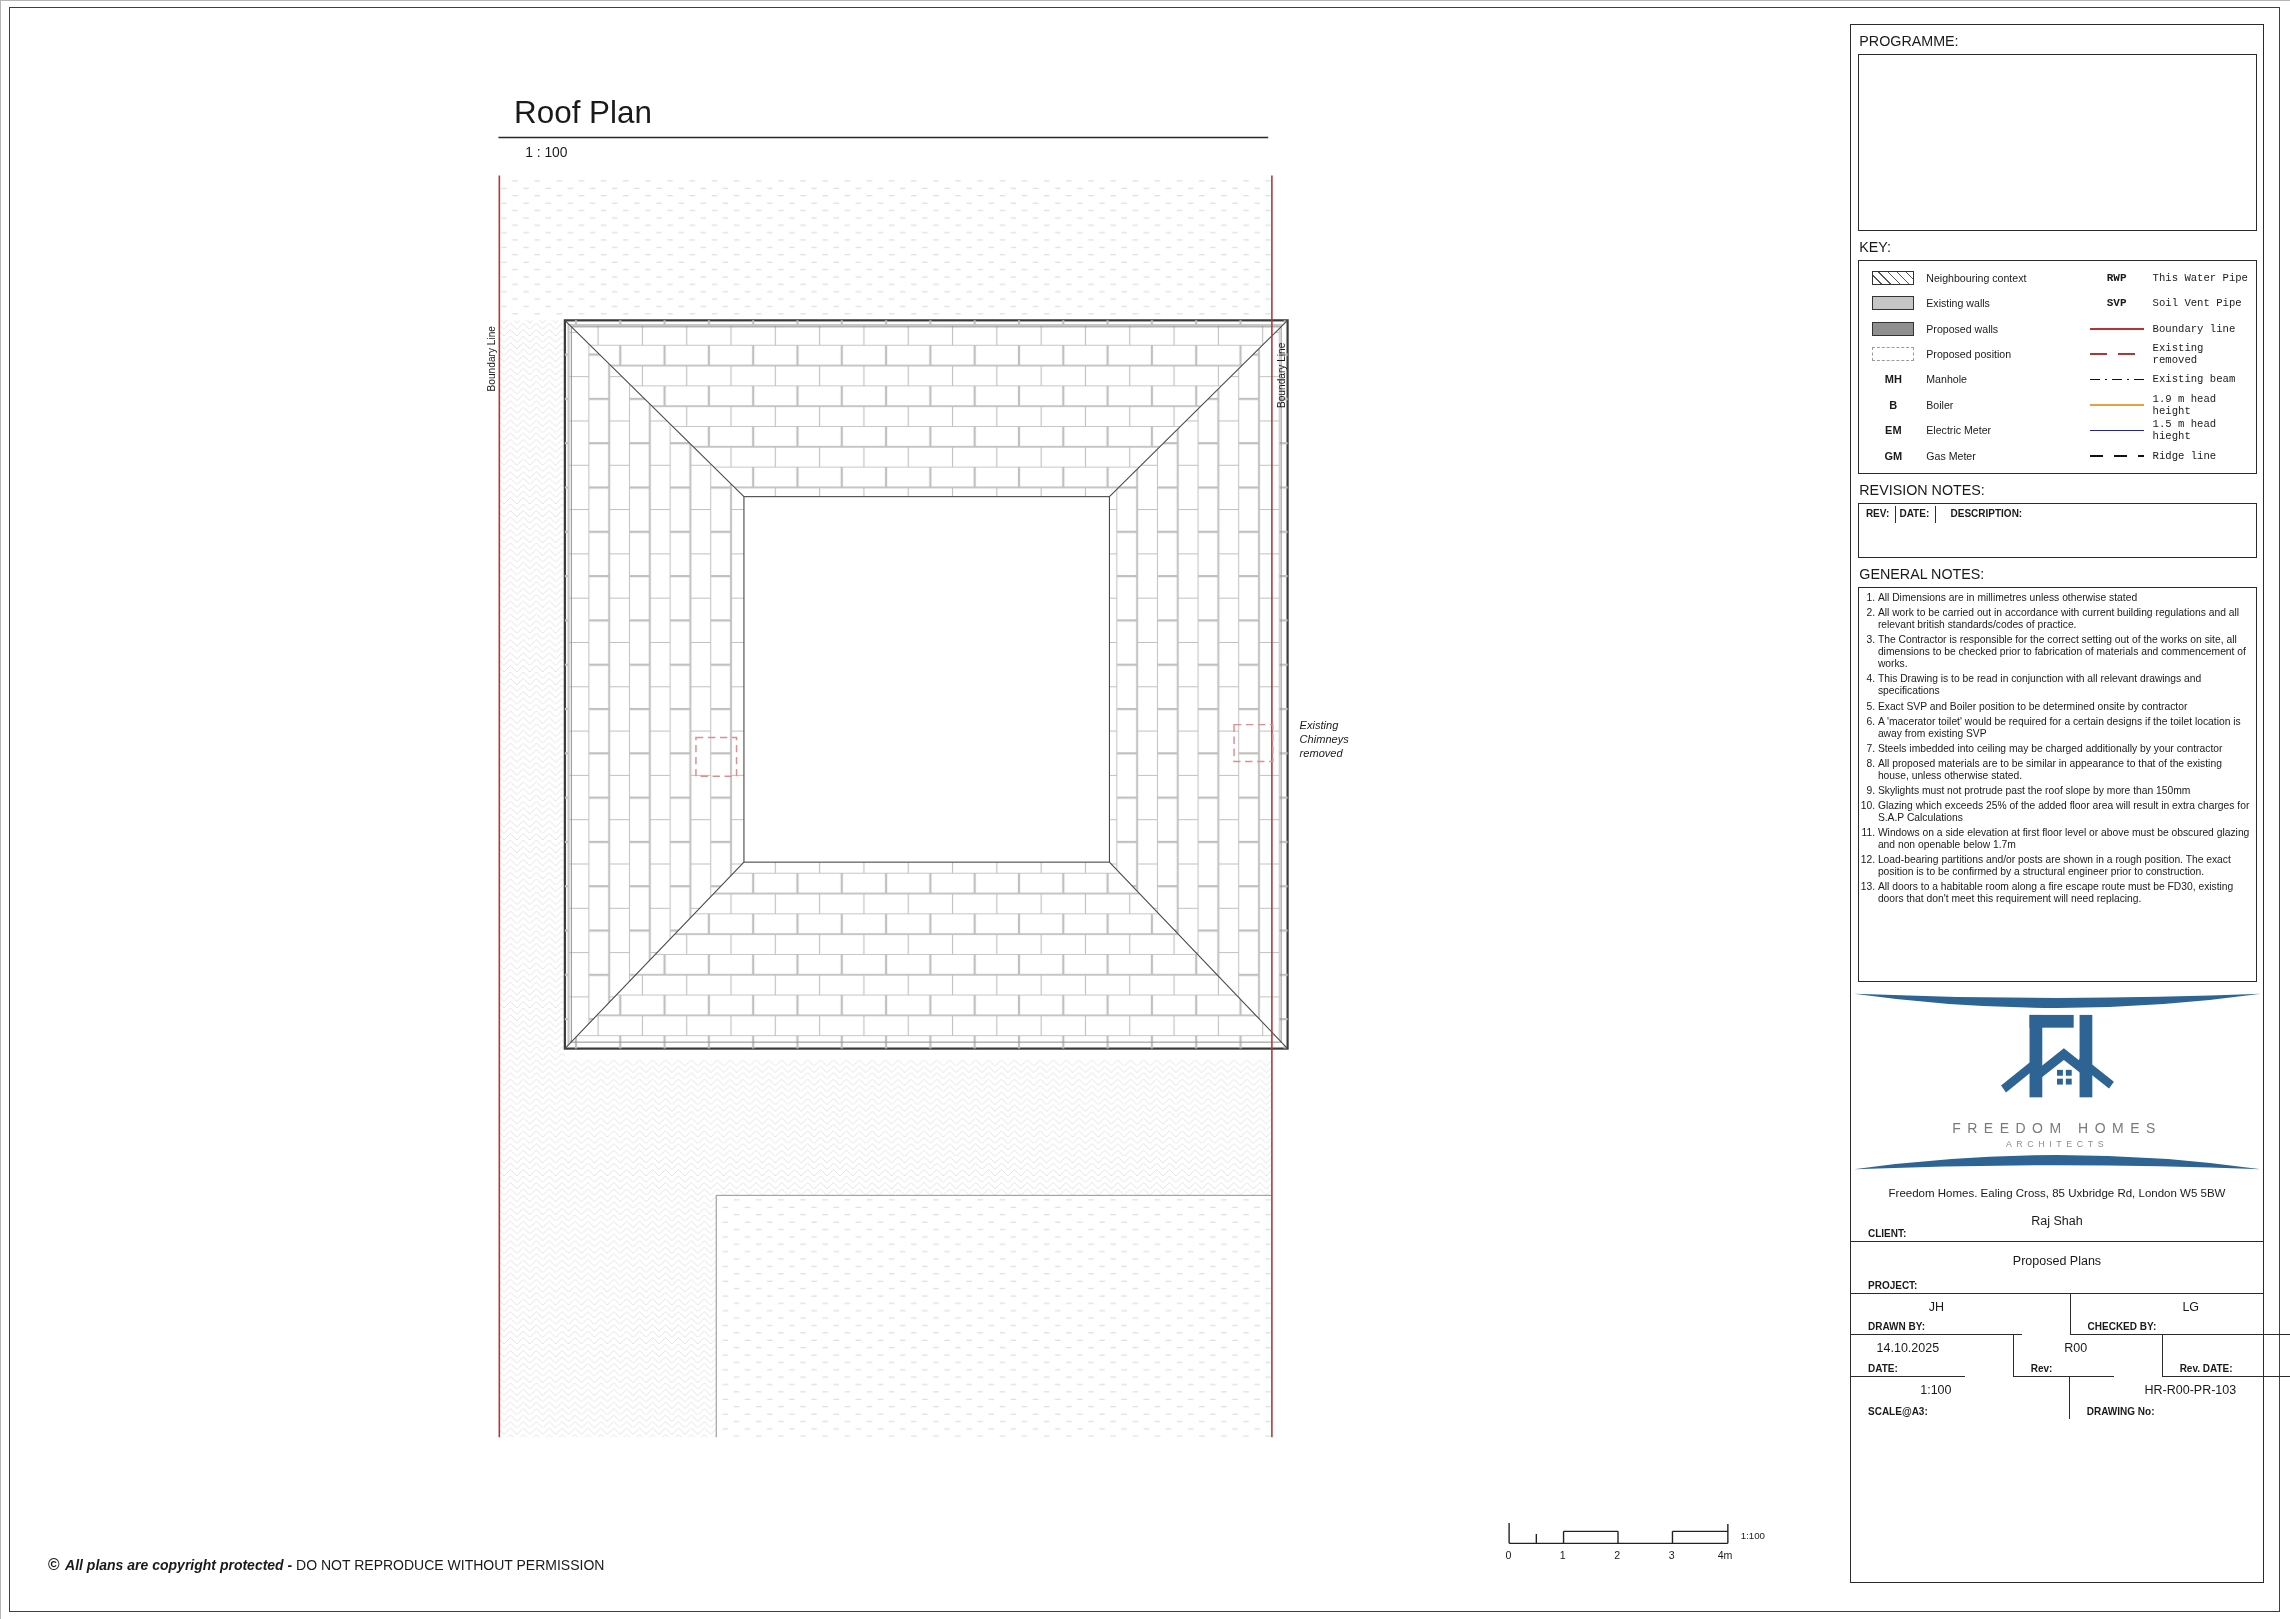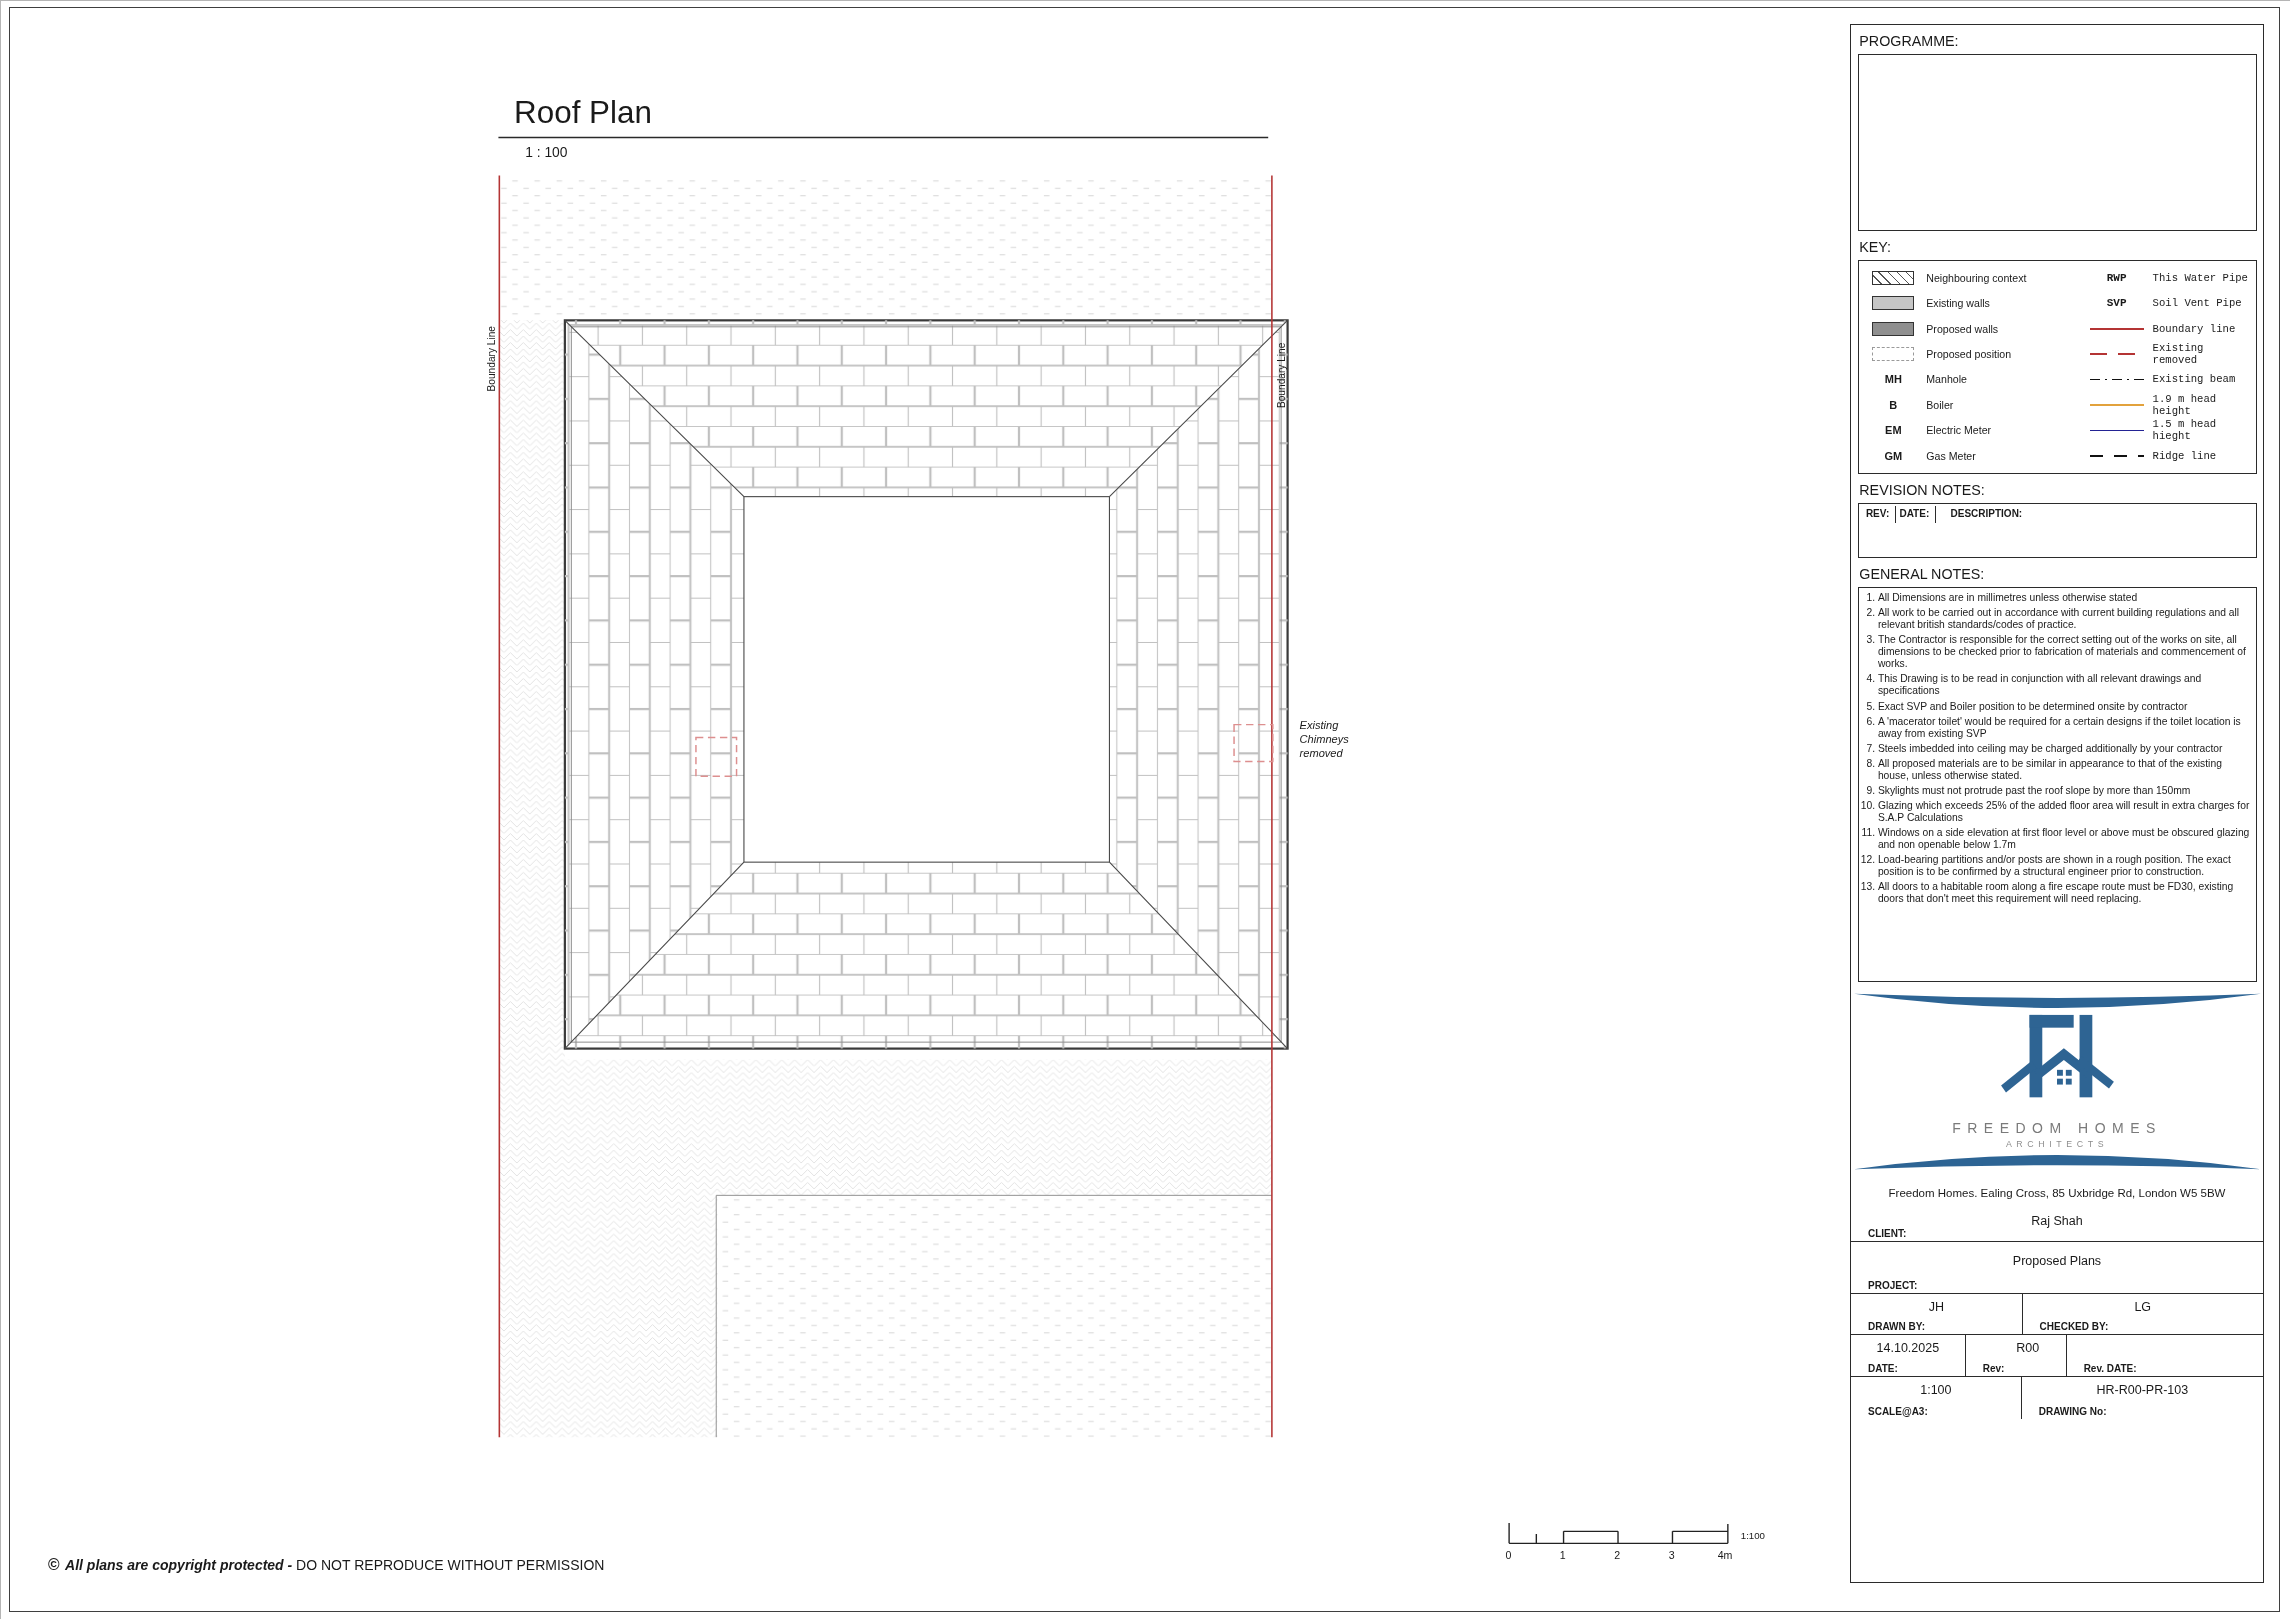--- a/index.html
+++ b/index.html
@@ -62,21 +62,21 @@
   .cell{position:relative;border-bottom:1.8px solid #2b2b2b;flex:0 0 auto;box-sizing:border-box;}
   .cell .val{font-size:12.5px;text-align:center;padding-top:4.6px;line-height:1.35;}
   .cell .lbl{position:absolute;left:17px;bottom:1.8px;font-size:10px;font-weight:bold;}
   .cell-client{height:34px;}
   .cell-project{height:52px;}
   .cell-project .val{padding-top:11px;}
   .cell-paddr{height:91px;}
   .cell-paddr .val{padding-top:8.3px;}
   .cell-dtitle{height:57px;}
   .cell-dtitle .val{padding-top:14.8px;font-size:14px;}
-  .cell-row{display:flex;flex:0 0 auto;}
+  .cell-row{display:flex;flex:0 0 auto;gap:48px;}
   .cell-row .cell{border-bottom:1.8px solid #2b2b2b;}
   .row-drawn{height:41px;}
   .row-date{height:42px;}
   .row-scale{height:42px;}
   .cell.vdiv{border-left:1.8px solid #2b2b2b;}
   .c-drawn{width:41.4%;}
   .c-checked{width:58.6%;}
   .c-date{width:27.6%;}
   .c-rev{width:24.5%;}
   .c-revdate{width:47.9%;}

